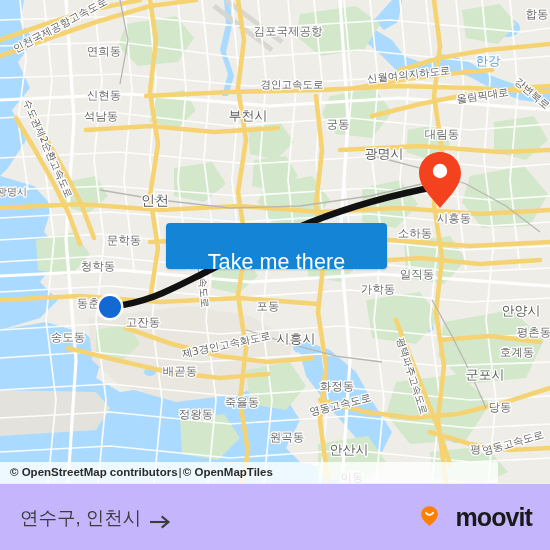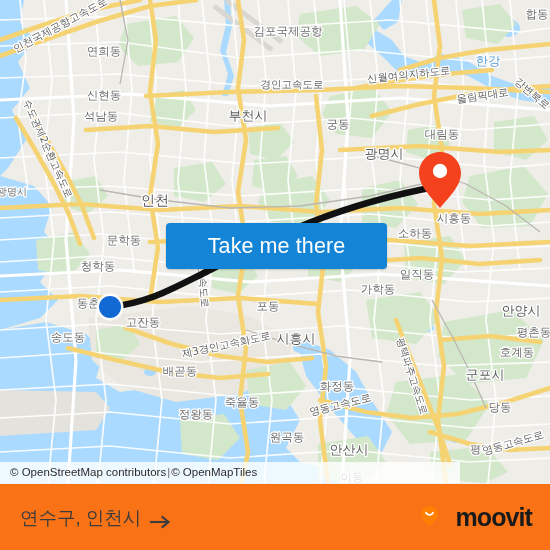--- a/index.html
+++ b/index.html
@@ -37,44 +37,45 @@
     background: #1484d6;
     border: none;
     border-radius: 4px;
     color: #ffffff;
     font-size: 21.5px;
     font-family: "Liberation Sans", sans-serif;
     letter-spacing: 0.1px;
     line-height: 46px;
     text-align: center;
     cursor: pointer;
-    padding: 0;
+    padding: 16px;
     box-shadow: 0 1px 2px rgba(0,0,0,0.18);
   }
 
   
   #attribution {
     position: absolute;
     left: 0; top: 462px;
-    width: 460px; height: 21px;
+    width: 498px; height: 21px;
     background: rgba(255,255,255,0.80);
     color: #2b2b2b;
     font-size: 11.5px;
     line-height: 21px;
     padding-left: 10px;
     white-space: nowrap;
+    font-weight: bold;
   }
   #attribution .sep { color:#6a6a6a; padding: 0 1px; }
 
   
   #footer {
     position: absolute;
     left: 0; top: 483px;
     width: 550px; height: 67px;
-    background: #f97316;
+    background: #c4b5fd;
     border-top: 1px solid #f0f0f0;
   }
   #trip-summary {
     position: absolute;
     left: 20px; top: 0; height: 67px;
     display: flex; align-items: center; gap: 8px;
     font-size: 18.5px; color: #3c3c3c;
     white-space: nowrap;
   }
   #trip-summary .place { color:#3c3c3c; }

